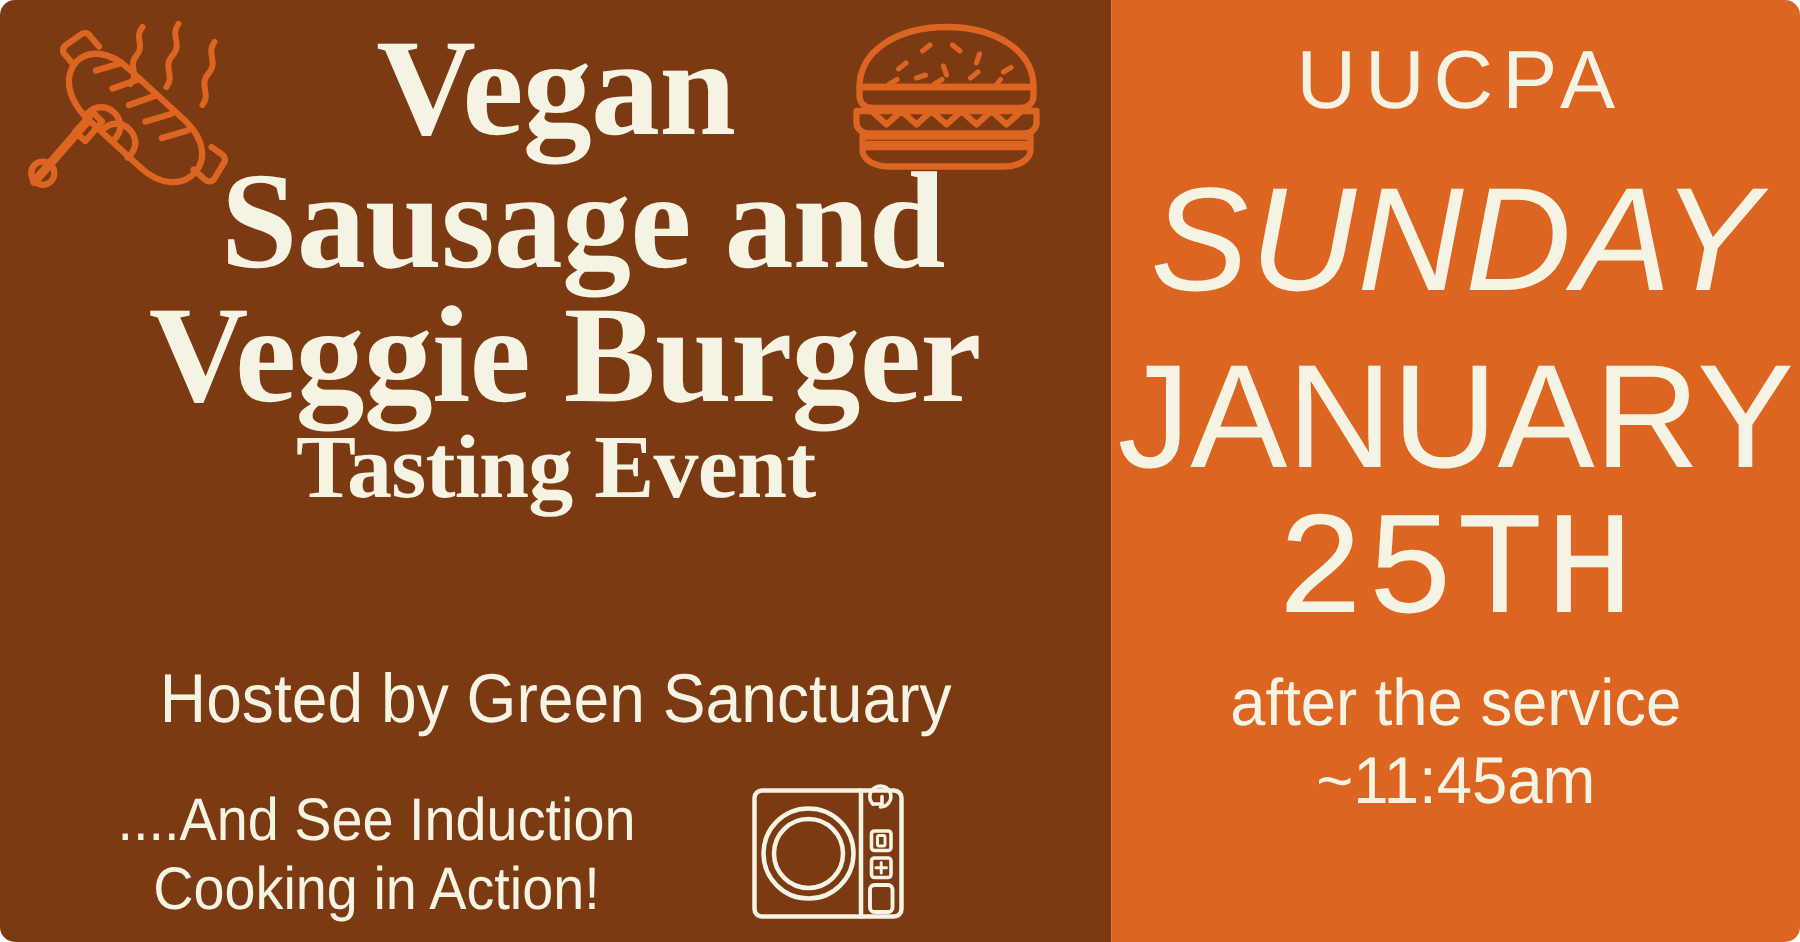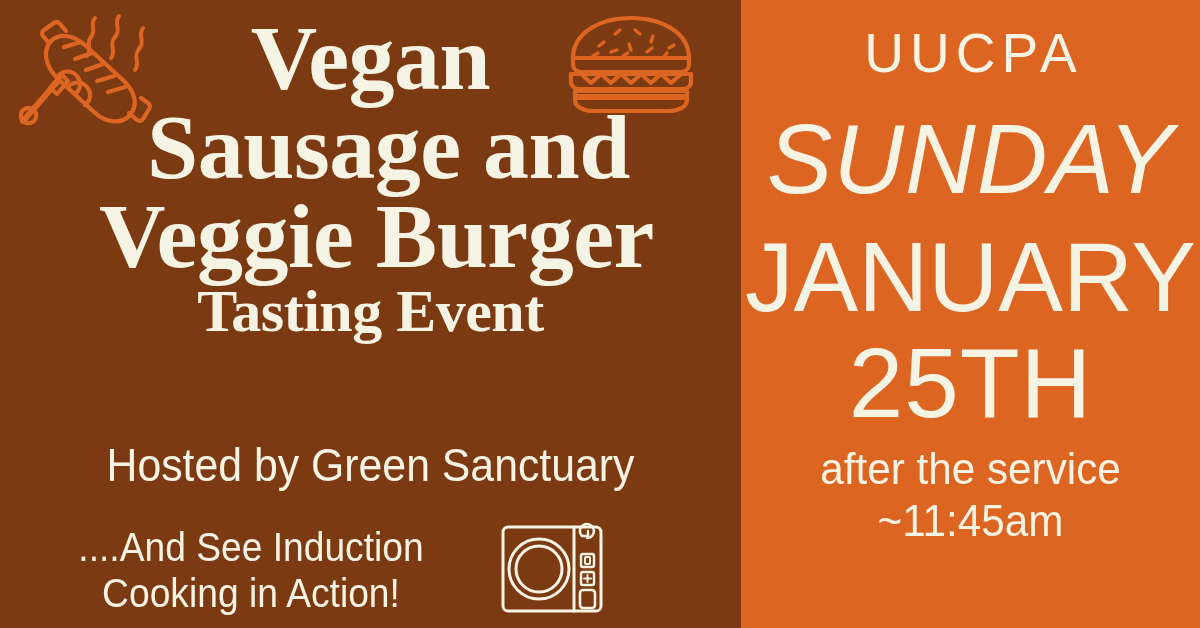--- a/index.html
+++ b/index.html
@@ -7,20 +7,21 @@
     margin: 0;
     padding: 0;
     background: #ffffff;
   }
   #poster {
     position: relative;
     width: 1200px;
     height: 628px;
     overflow: hidden;
     font-family: "Liberation Sans", sans-serif;
+    border-radius: 10px;
   }
 
   
   .panel-left {
     position: absolute;
     left: 0; top: 0;
     width: 741px; height: 628px;
     background: #7C3A12;
   }
   .panel-right {
@@ -99,21 +100,21 @@
     width: 459px;
     text-align: center;
     color: #F5F3E4;
     font-weight: 400;
     font-size: 98px;
     line-height: 1;
     white-space: nowrap;
   }
   .date-day  { top: 110px; letter-spacing: 1px; font-style: italic; }
   .date-month{ top: 228px; letter-spacing: 0px; transform: scaleX(0.99); }
-  .date-num  { top: 334px; letter-spacing: 1px; }
+  .date-num  { top: 334px; letter-spacing: 1px; font-family: Liberation Mono, monospace; }
 
   .after-service {
     position: absolute;
     left: 741px;
     top: 443px;
     width: 459px;
     text-align: center;
     color: #F5F3E4;
     font-size: 44px;
     font-weight: 400;

